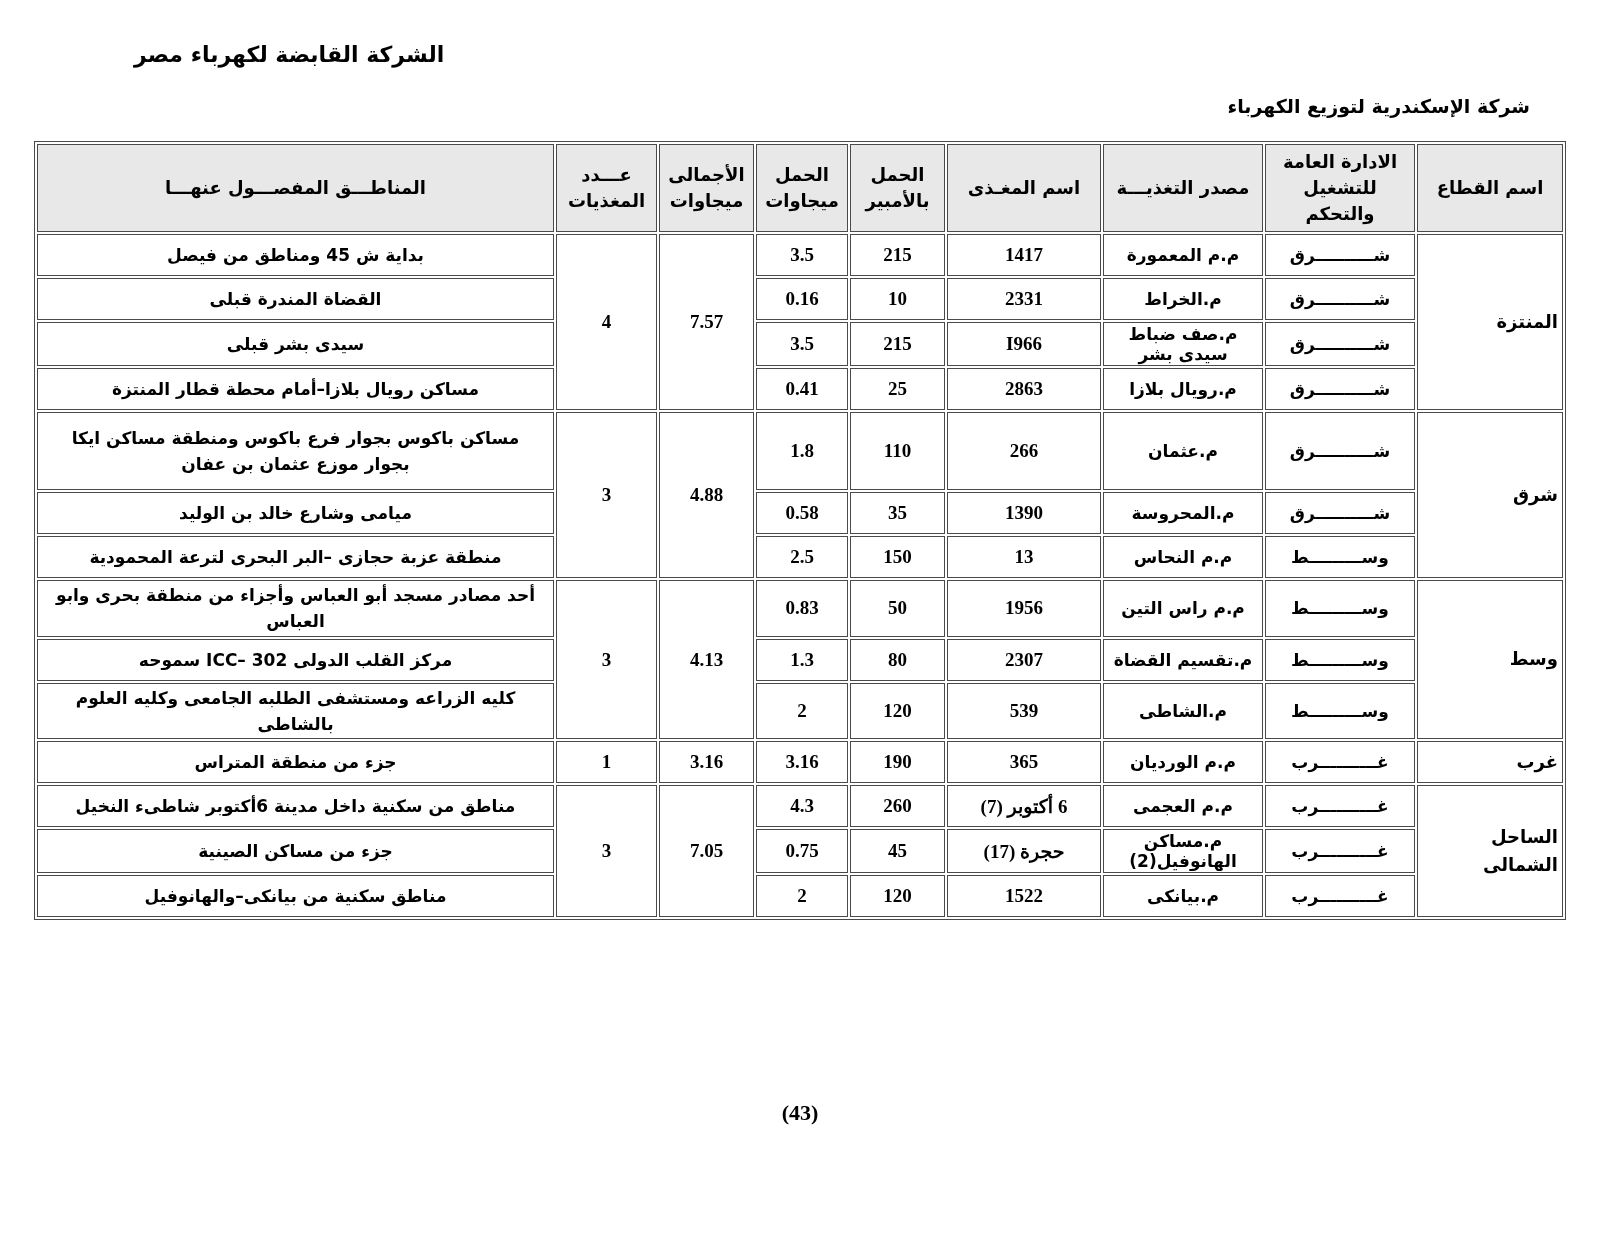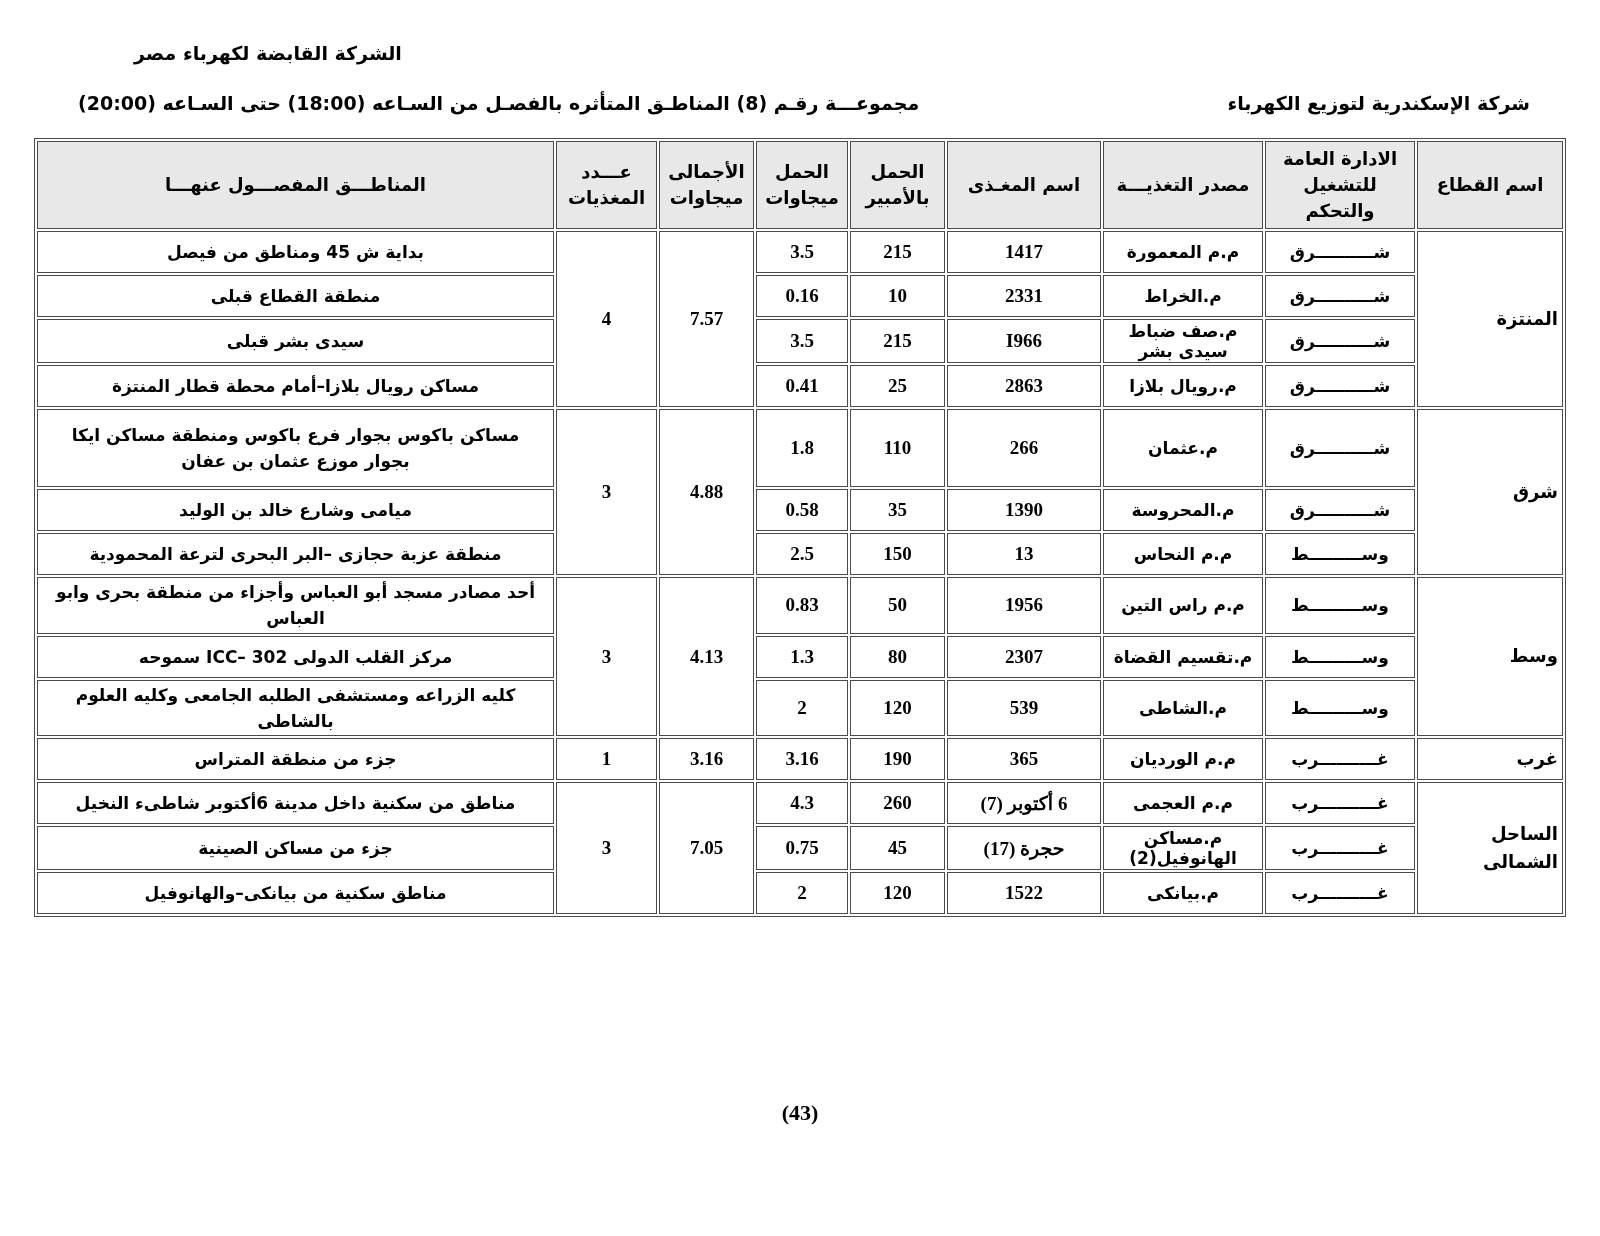--- a/index.html
+++ b/index.html
@@ -6,21 +6,21 @@
   body{
     width:1600px;height:1236px;
     font-family:"DejaVu Sans",sans-serif;
     font-weight:bold;color:#000;
     position:relative;overflow:hidden;
   }
   .page{width:1600px;height:1236px;position:relative;}
 
   
   .hdr{padding-top:42px;}
-  .co1{text-align:left;direction:rtl;font-size:19px;padding-left:134px;text-align:end;padding-inline-start:0;padding-inline-end:134px;}
+  .co1{text-align:left;direction:rtl;font-size:22px;padding-left:134px;text-align:end;padding-inline-start:0;padding-inline-end:134px;}
   .hdr-row2{display:flex;justify-content:space-between;align-items:baseline;
             padding-inline-end:78px;padding-inline-start:70px;margin-top:28px;}
   .co2{font-size:19px;text-align:right;}
   .group-line{font-size:19px;}
   .title{text-align:center;font-size:25px;margin-top:26px;}
 
   
   .tbl-wrap{width:1532px;margin:24px auto 0 auto;}
   table{
     width:100%;
@@ -67,21 +67,20 @@
 </style>
 </head>
 <body>
 
 <div class="page">
 
   <div class="hdr">
     <div class="co1">الشركة القابضة لكهرباء مصر</div>
     <div class="hdr-row2">
       <div class="co2">شركة الإسكندرية لتوزيع الكهرباء</div>
-      <div class="group-line">مجموعـــة رقـم (8) المناطـق المتأثره بالفصـل من السـاعه (18:00) حتى السـاعه (20:00)</div>
     </div>
   </div>
 
 
   <div class="tbl-wrap">
     <table>
       <colgroup>
         <col class="c-sector">
           <col class="c-admin">
           <col class="c-source">
@@ -121,21 +120,21 @@
             <td class="num" rowspan="4">7.57</td>
             <td class="num" rowspan="4">4</td>
             <td class="area">بداية ش 45 ومناطق من فيصل</td>
           </tr>
           <tr>
             <td class="ar">شــــــــــرق</td>
             <td class="ar">م.الخراط</td>
             <td class="num">2331</td>
             <td class="num">10</td>
             <td class="num">0.16</td>
-            <td class="area">منطقة القطاع قبلى</td>
+            <td class="area">القضاة المندرة قبلى</td>
           </tr>
           <tr>
             <td class="ar">شــــــــــرق</td>
             <td class="ar">م.صف ضباط سيدى بشر</td>
             <td class="num">I966</td>
             <td class="num">215</td>
             <td class="num">3.5</td>
             <td class="area">سيدى بشر قبلى</td>
           </tr>
           <tr>

